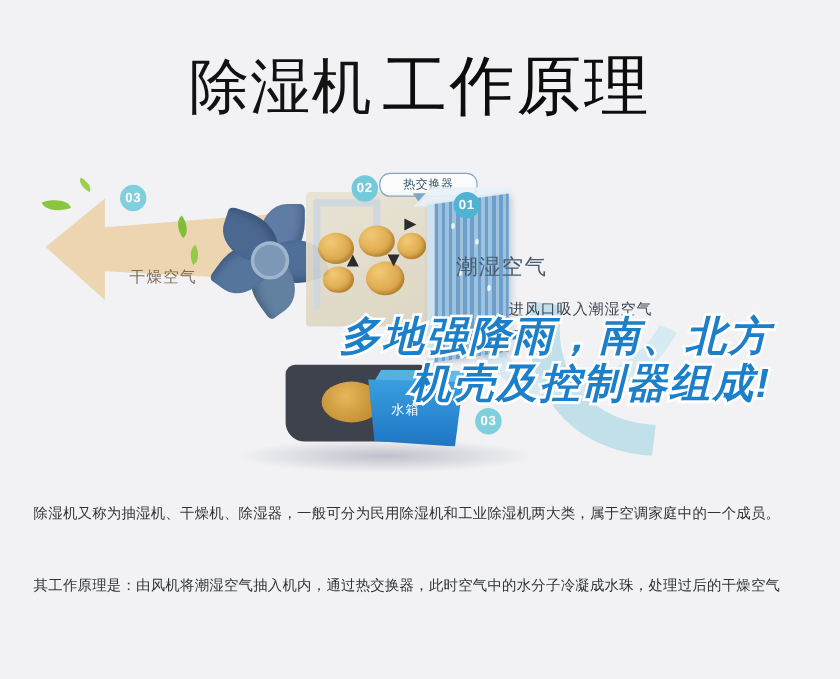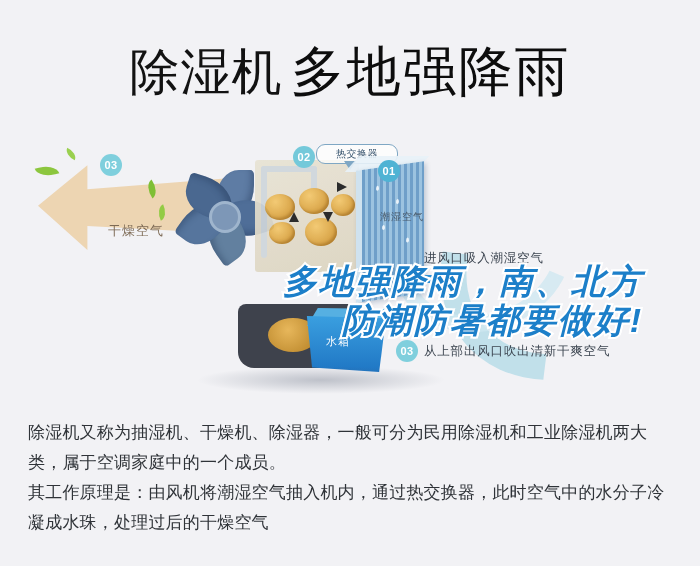--- a/index.html
+++ b/index.html
@@ -240,21 +240,21 @@
   .inlet-arrow {
     position: absolute;
     left: 406px; top: 152px;
     width: 52px; height: 18px;
     background: #2d8fd5;
     clip-path: polygon(0% 50%, 30% 0%, 30% 28%, 100% 28%, 100% 72%, 30% 72%, 30% 100%);
   }
   .humid-label {
     position: absolute;
     left: 380px; top: 92px;
-    font-size: 10px;
+    font-size: 18px;
     color: #4a5b6b;
     letter-spacing: 1px;
   }
 
   
   .tank {
     position: absolute;
     left: 300px; top: 198px;
     width: 86px; height: 56px;
     background: linear-gradient(180deg,#3a9fe0 0%,#1f76c4 100%);
@@ -356,32 +356,32 @@
   .copy {
     position: absolute;
     left: 28px;
     width: 646px;
     color: #2f3338;
   }
   .copy.p1 { top: 418px; }
   .copy.p2 { top: 478px; }
   .copy p {
     margin: 0 0 5px 0;
-    font-size: 17px;
+    font-size: 12px;
     line-height: 1.78;
     letter-spacing: .2px;
   }
 </style>
 </head>
 <body>
 
 <div class="page">
 
   <div class="title-wrap">
-    <span class="title-a">除湿机</span><span class="title-b">多地强降雨</span>
+    <span class="title-a">除湿机</span><span class="title-b">工作原理</span>
   </div>
 
   <div class="stage">
 
     <div class="swoosh"></div>
     <div class="swoosh2"></div>
 
     <div class="dry-arrow"></div>
     <div class="dry-arrow-label">干燥空气</div>
     <div class="leaf l1"></div>
@@ -433,27 +433,26 @@
     <div class="shell"></div>
     <div class="shell-coil"></div>
     <div class="tank-top"></div>
     <div class="tank"></div>
     <div class="tank-label">水箱</div>
     <div class="shadow"></div>
 
     <div class="step-line s1">进风口吸入潮湿空气</div>
     <div class="step-row3">
       <span class="badge b03b">03</span>
-      <span class="txt">从上部出风口吹出清新干爽空气</span>
     </div>
   </div>
 
   <div class="overlay">
     <span class="ln l1">多地强降雨，南、北方</span>
-    <span class="ln l2">防潮防暑都要做好!</span>
+    <span class="ln l2">机壳及控制器组成!</span>
   </div>
 
   <div class="copy p1">
     <p>除湿机又称为抽湿机、干燥机、除湿器，一般可分为民用除湿机和工业除湿机两大类，属于空调家庭中的一个成员。</p>
   </div>
   <div class="copy p2">
     <p>其工作原理是：由风机将潮湿空气抽入机内，通过热交换器，此时空气中的水分子冷凝成水珠，处理过后的干燥空气</p>
   </div>
 
 </div>

